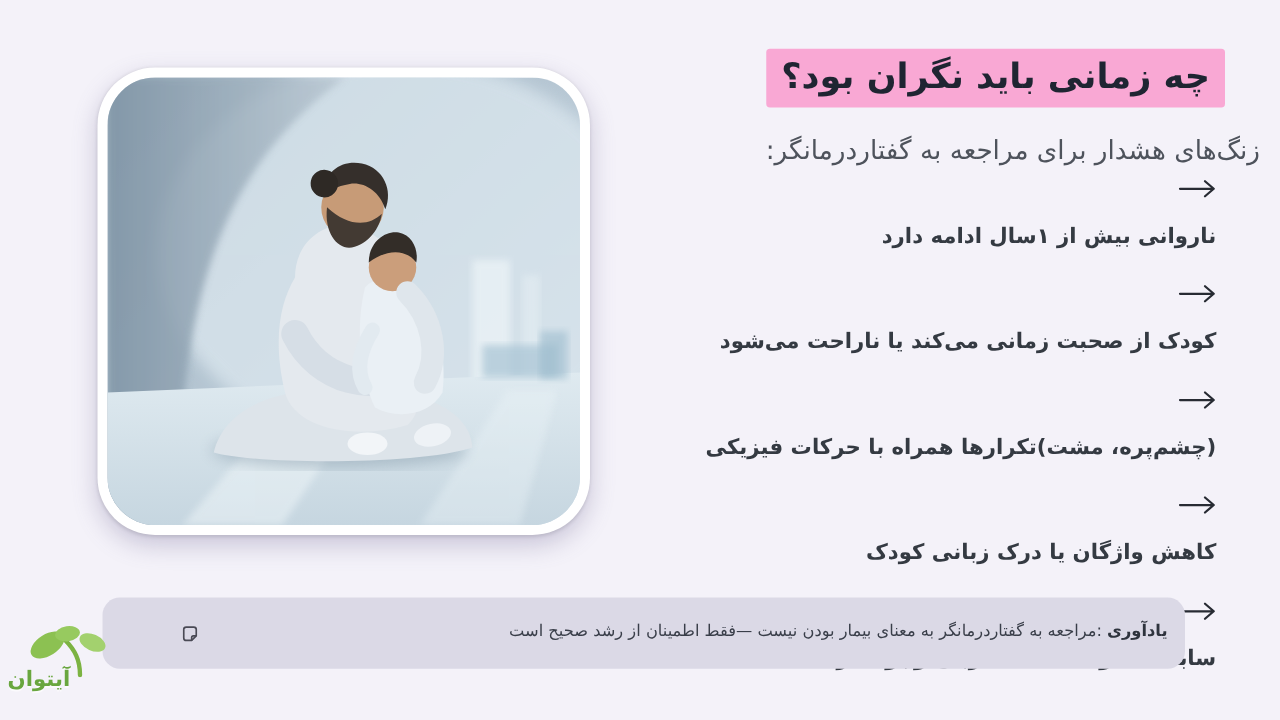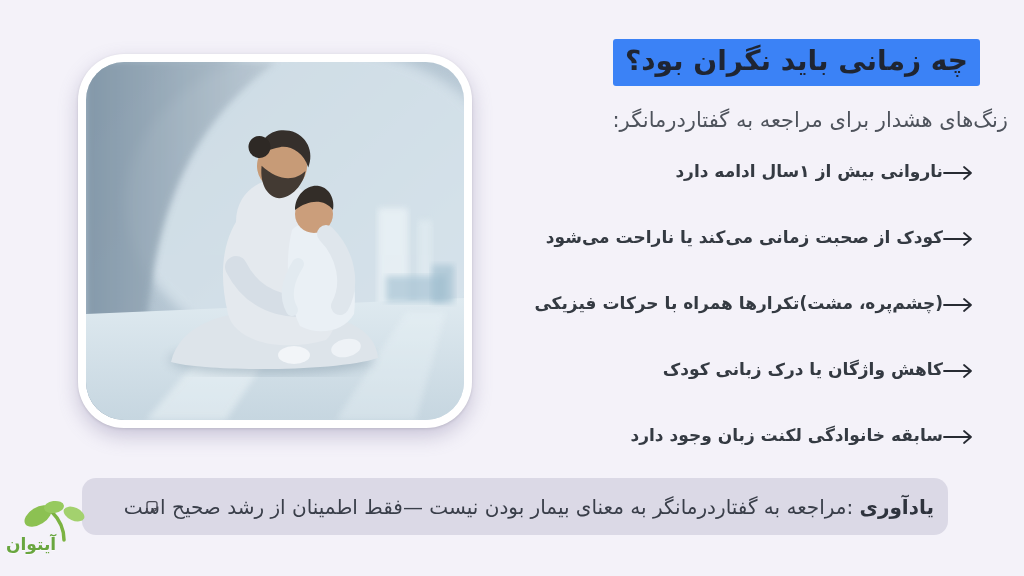--- a/index.html
+++ b/index.html
@@ -20,58 +20,60 @@
     border-radius:46px;
     box-shadow:0 8px 20px rgba(110,100,145,.32), 0 1px 3px rgba(0,0,0,.12);
     padding:8px;box-sizing:border-box;
   }
   .photo-card svg{display:block;width:100%;height:100%;border-radius:38px;}
   
   .page-title{
     position:absolute;top:39px;right:44px;
     display:inline-block;
     direction:rtl;
-    background:#3b82f6;
+    background:#f9a8d4;
     color:#1f2532;
     font-size:28px;font-weight:bold;
     padding:7px 12px 9px 12px;
     border-radius:3px;
     line-height:1.1;
     white-space:nowrap;
   }
   .subtitle{
     position:absolute;top:106px;right:16px;
     direction:rtl;text-align:right;
     color:#4e535c;font-size:21px;line-height:1.4;
     white-space:nowrap;
   }
   .warning-list{
     position:absolute;top:143px;right:16px;width:430px;
   }
   .warning-row{
-    display:flex;direction:rtl;align-items:flex-end;
+    display:flex;direction:rtl;align-items:flex-start;
     min-height:38px;margin-bottom:28px;
     padding-right:35px;box-sizing:border-box;
+    gap:20px;
+    flex-direction:column;
   }
   .warning-row .arrow-wrap{flex:0 0 auto;display:flex;align-items:center;}
   .warning-label{
     color:#343a42;font-size:17px;font-weight:bold;
     white-space:nowrap;line-height:1.2;
   }
   
   .reminder-bar{
     position:absolute;left:82px;top:478px;
     width:866px;height:57px;
     background:#dbd9e6;border-radius:14px;
     display:flex;direction:rtl;align-items:center;
     padding:0 14px;box-sizing:border-box;
   }
   .reminder-content{
     direction:rtl;text-align:right;
-    color:#393e49;font-size:20px;line-height:1.3;
+    color:#393e49;font-size:13px;line-height:1.3;
     white-space:nowrap;width:100%;
   }
   .reminder-content b{color:#2e333d;}
   .note-icon{
     position:absolute;left:62px;top:50%;
     transform:translateY(-50%);
     width:16px;height:16px;display:block;
   }
   
   .logo{position:absolute;left:0;top:498px;width:110px;height:78px;}

